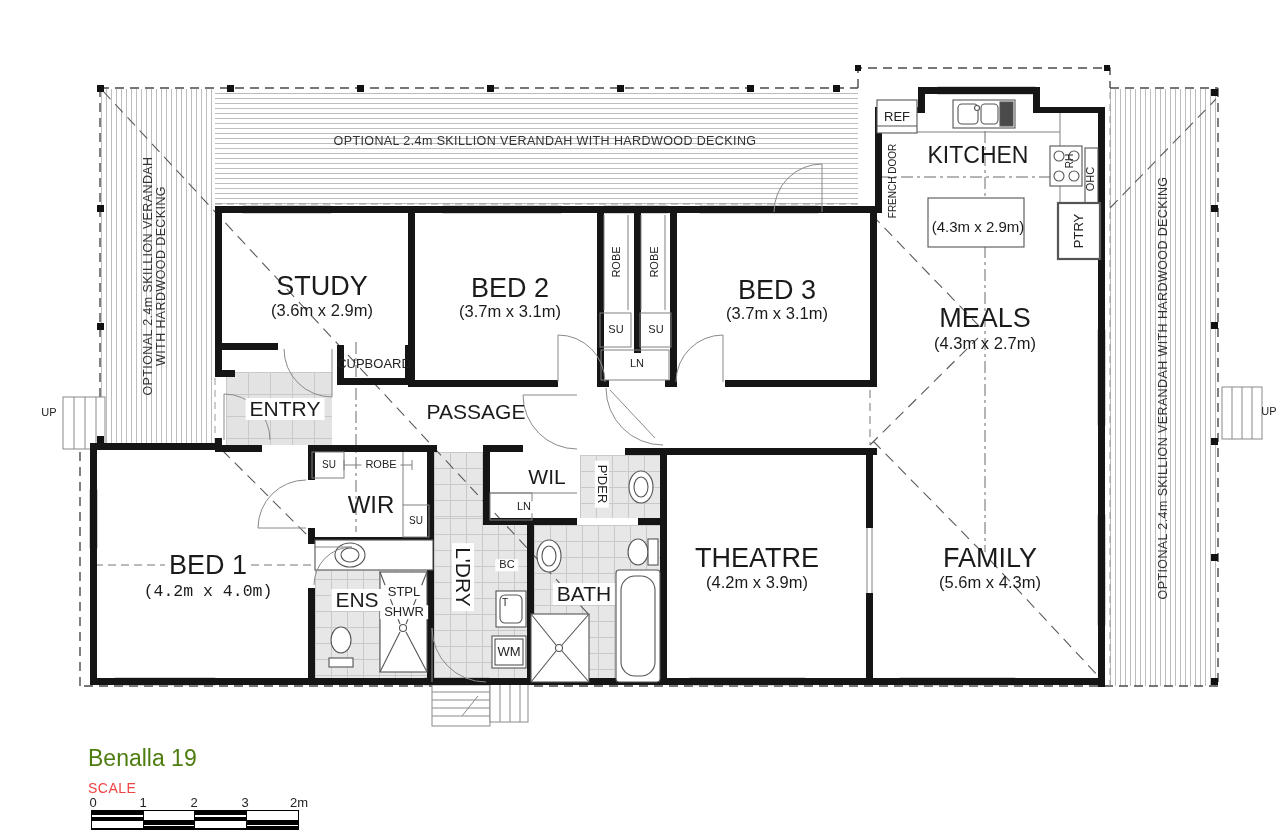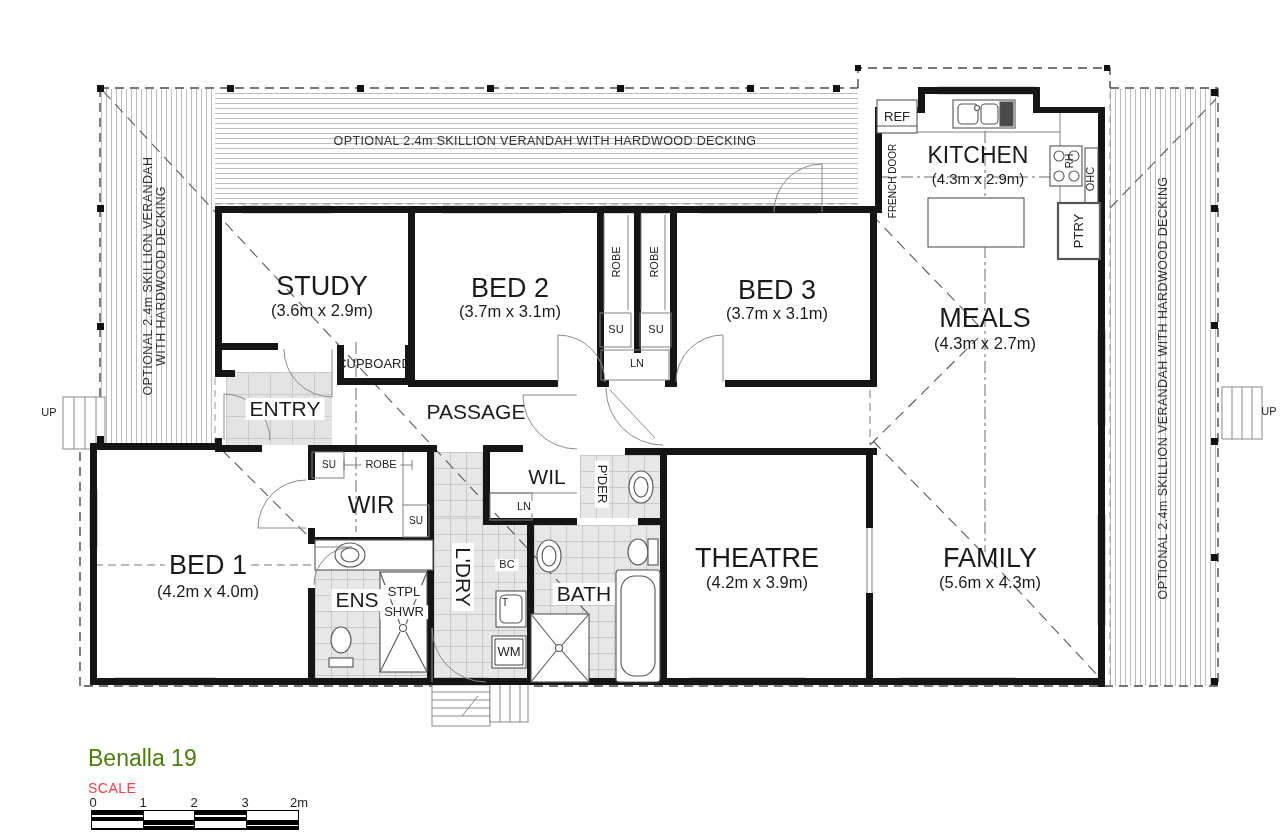--- a/index.html
+++ b/index.html
@@ -14,21 +14,21 @@
     background-size:16px 16px;}
   .tiles.big{background-size:22px 22px;background-color:#e3e3e3;}
   svg.lw{position:absolute;left:0;top:0;}
   
   .lb{position:absolute;transform:translate(-50%,-50%);white-space:nowrap;line-height:1.05;text-align:center;}
   .rotccw{transform:translate(-50%,-50%) rotate(-90deg);}
   .rotcw{transform:translate(-50%,-50%) rotate(90deg);}
   .big{font-size:27px;}
   .big2{font-size:23px;}
   .dim{font-size:16.5px;}
-  .dim2{font-size:15px;}
+  .dim2{font-size:15px;margin-top:48px;}
   .med{font-size:21px;}
   .med2{font-size:24px;}
   .sm{font-size:11px;color:#222;}
   .sm10{font-size:10px;color:#222;}
   .sm13{font-size:13px;color:#222;}
   .bg{background:#fff;padding:0 4px;}
   .ver{font-size:12.5px;letter-spacing:.4px;color:#333;}
   
   .title{position:absolute;font-size:23px;color:#4d7c0f;}
   .scale{position:absolute;font-size:14px;color:#ef4444;letter-spacing:.5px;}
@@ -255,21 +255,21 @@
   <div class="lb dim" style="left:322px;top:311px;">(3.6m x 2.9m)</div>
   <div class="lb big" style="left:510px;top:288px;">BED 2</div>
   <div class="lb dim" style="left:510px;top:312px;">(3.7m x 3.1m)</div>
   <div class="lb big" style="left:777px;top:290px;">BED 3</div>
   <div class="lb dim" style="left:777px;top:314px;">(3.7m x 3.1m)</div>
   <div class="lb big2" style="left:978px;top:155px;">KITCHEN</div>
   <div class="lb dim2" style="left:978px;top:179px;">(4.3m x 2.9m)</div>
   <div class="lb big" style="left:985px;top:318px;">MEALS</div>
   <div class="lb dim" style="left:985px;top:344px;">(4.3m x 2.7m)</div>
   <div class="lb big bg" style="left:208px;top:565px;">BED 1</div>
-  <div class="lb dim bg" style="left:208px;top:592px;">(4.2m x 4.0m)</div>
+  <div class="lb dim bg" style="left:208px;top:592px;font-family:Liberation Mono, monospace;">(4.2m x 4.0m)</div>
   <div class="lb big" style="left:757px;top:558px;text-align:right;">THEATRE</div>
   <div class="lb dim" style="left:757px;top:583px;">(4.2m x 3.9m)</div>
   <div class="lb big" style="left:990px;top:558px;">FAMILY</div>
   <div class="lb dim" style="left:990px;top:583px;">(5.6m x 4.3m)</div>
 
   <div class="lb med bg" style="left:285px;top:409px;">ENTRY</div>
   <div class="lb med" style="left:476px;top:412px;">PASSAGE</div>
   <div class="lb sm13" style="left:374px;top:364px;">CUPBOARD</div>
   <div class="lb med2" style="left:371px;top:505px;">WIR</div>
   <div class="lb med" style="left:547px;top:477px;">WIL</div>

